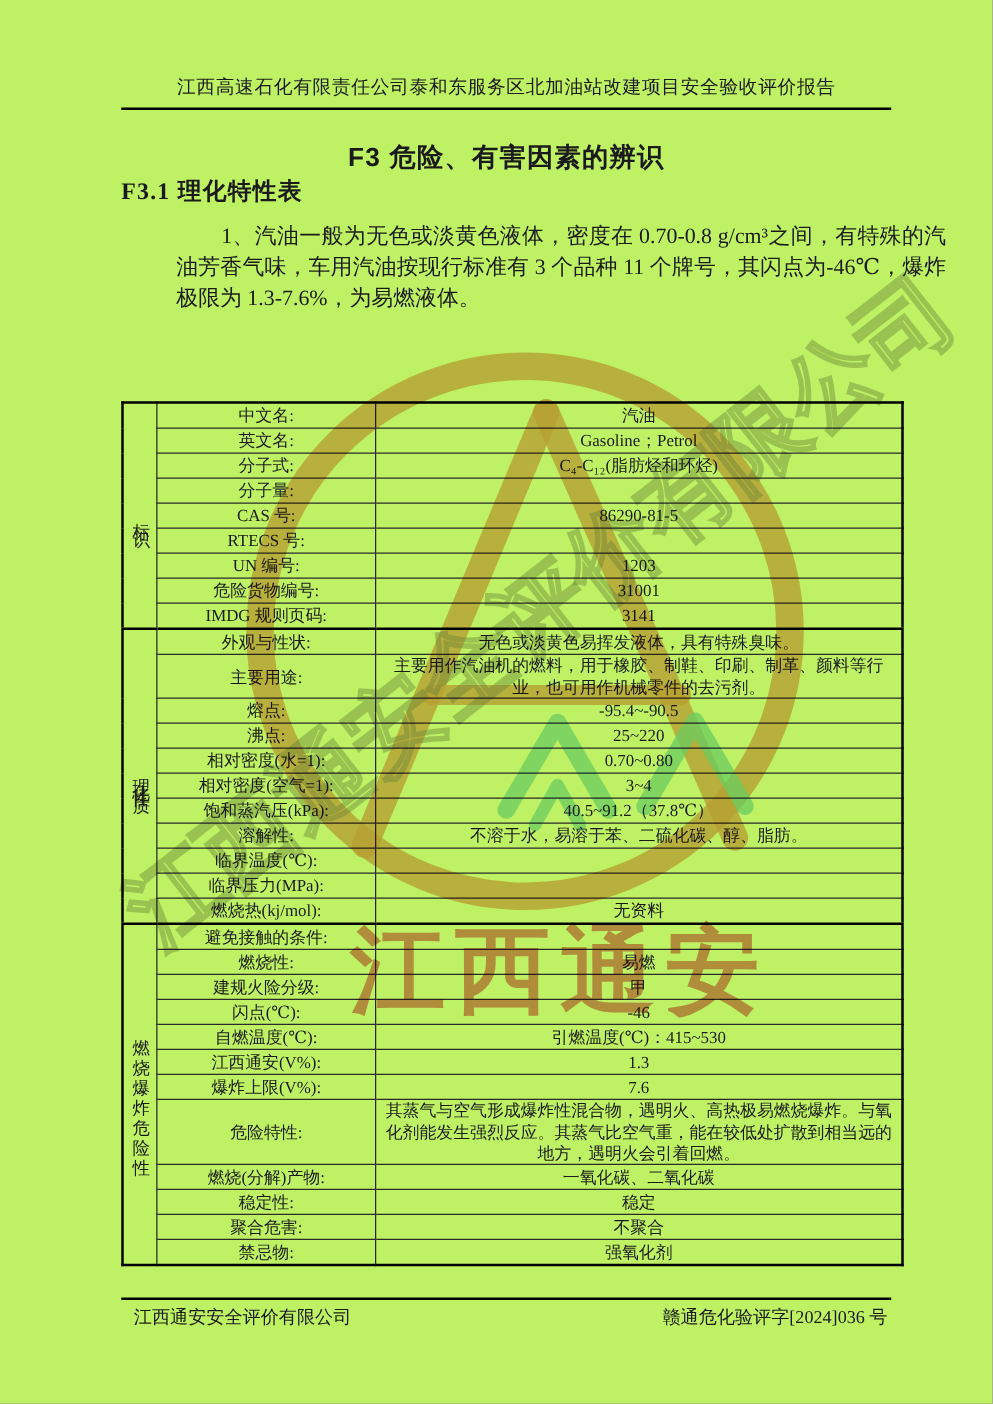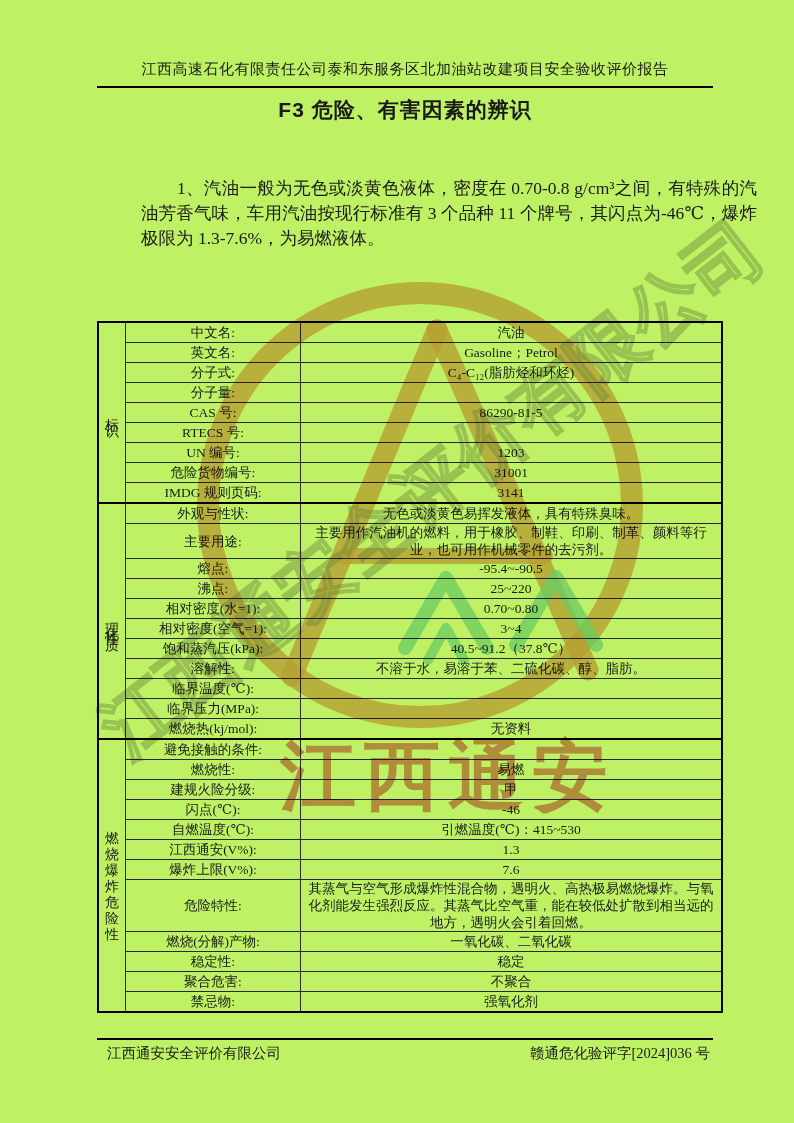--- a/index.html
+++ b/index.html
@@ -13,21 +13,21 @@
     color:#1a1a1a;
   }
   
   .doc-header{
     position:absolute;left:97px;top:60px;width:616px;
     text-align:center;font-size:15px;letter-spacing:.5px;
     padding-bottom:7px;border-bottom:2px solid #000;
   }
   
   .doc-title{
-    position:absolute;left:97px;top:96px;width:616px;
+    position:absolute;left:97px;top:112px;width:616px;
     text-align:center;font-size:21px;font-weight:bold;
     font-family:"Liberation Sans","DejaVu Sans",sans-serif;
     letter-spacing:1px;
   }
   .section-heading{
     position:absolute;left:97px;top:140px;width:616px;
     font-size:19px;font-weight:bold;letter-spacing:1px;
   }
   
   .body-paragraph{
@@ -103,20 +103,21 @@
   }
 </style>
 </head>
 <body>
 
 <div class="page">
 
   <div class="doc-header">江西高速石化有限责任公司泰和东服务区北加油站改建项目安全验收评价报告</div>
 
   <div class="doc-title">F3  危险、有害因素的辨识</div>
+  <div class="section-heading">F3.1 理化特性表</div>
 
   <div class="body-paragraph">1、汽油一般为无色或淡黄色液体，密度在 0.70-0.8 g/cm³之间，有特殊的汽油芳香气味，车用汽油按现行标准有 3 个品种 11 个牌号，其闪点为-46℃，爆炸极限为 1.3-7.6%，为易燃液体。</div>
 
 
   <div class="spec-table-wrap">
     <table class="spec">
       <tbody id="spec-body">
           <tr>
             <td rowspan="9" class="group-cell g1">标识</td>
             <td class="label-cell">中文名:</td>

